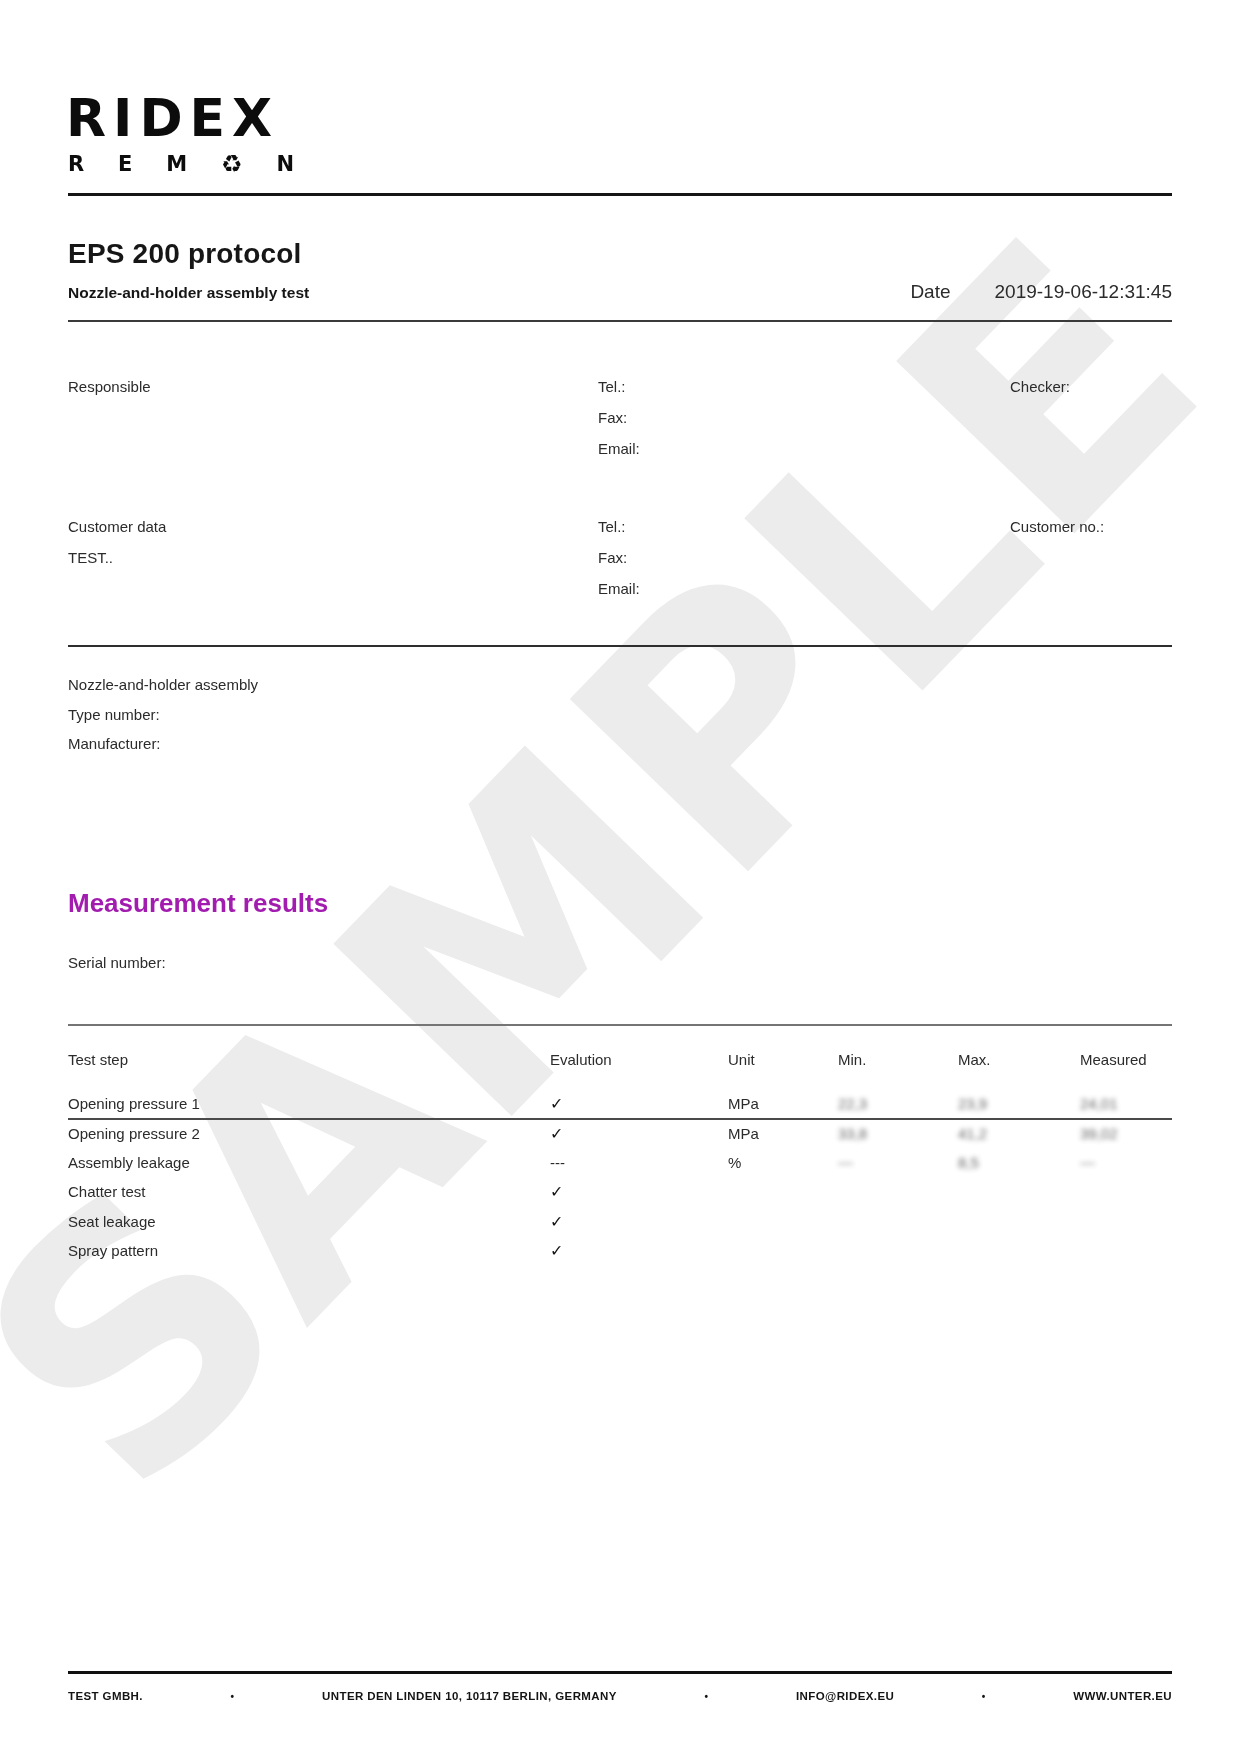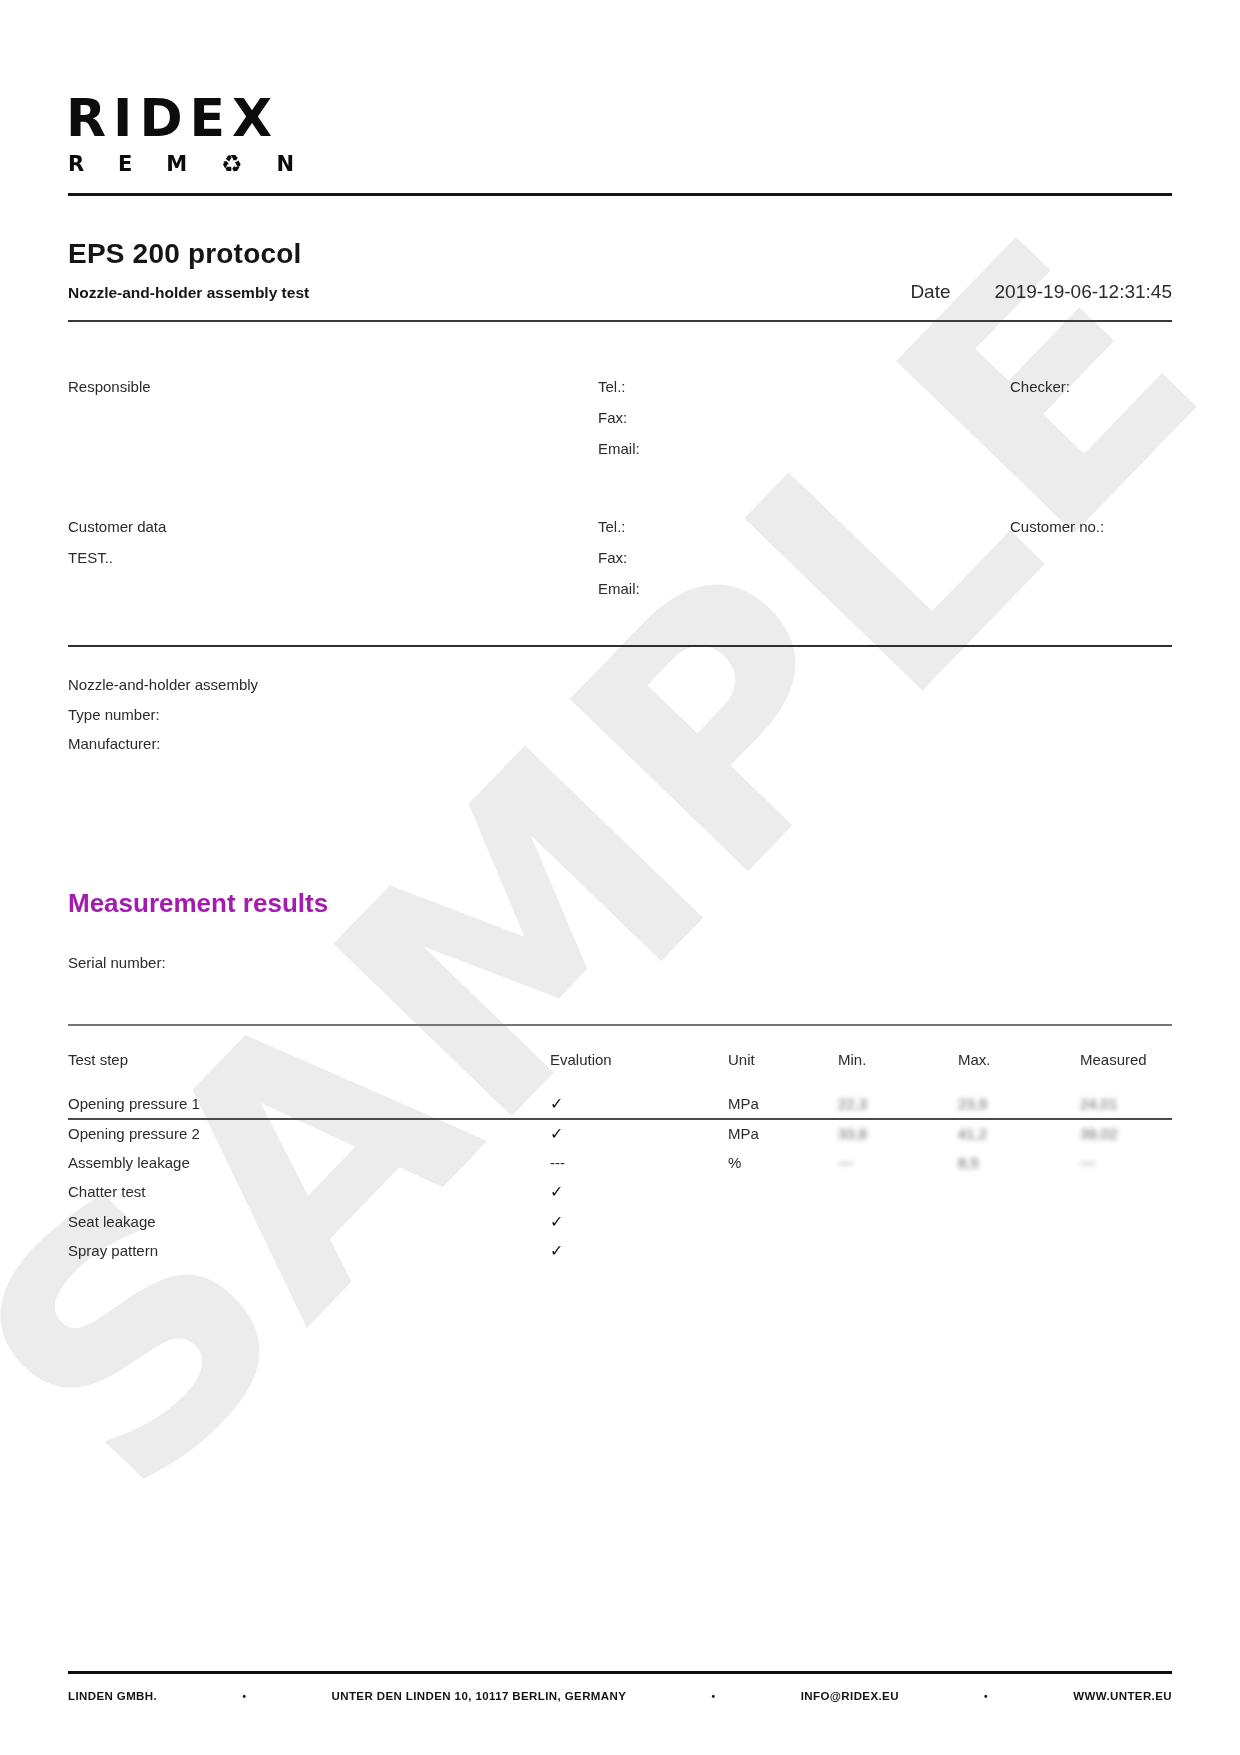--- a/index.html
+++ b/index.html
@@ -278,21 +278,21 @@
         <span></span>
         <span></span>
         <span></span>
         <span></span>
       </div>
     </div>
 
     <div class="abs rule rule-6"></div>
 
     <div class="abs footer-row">
-      <span>LINDEN GMBH.</span>
+      <span>TEST GMBH.</span>
       <span class="bullet">•</span>
       <span>UNTER DEN LINDEN 10, 10117 BERLIN, GERMANY</span>
       <span class="bullet">•</span>
       <span>INFO@RIDEX.EU</span>
       <span class="bullet">•</span>
       <span>WWW.UNTER.EU</span>
     </div>
 
   </div>
 </div>

